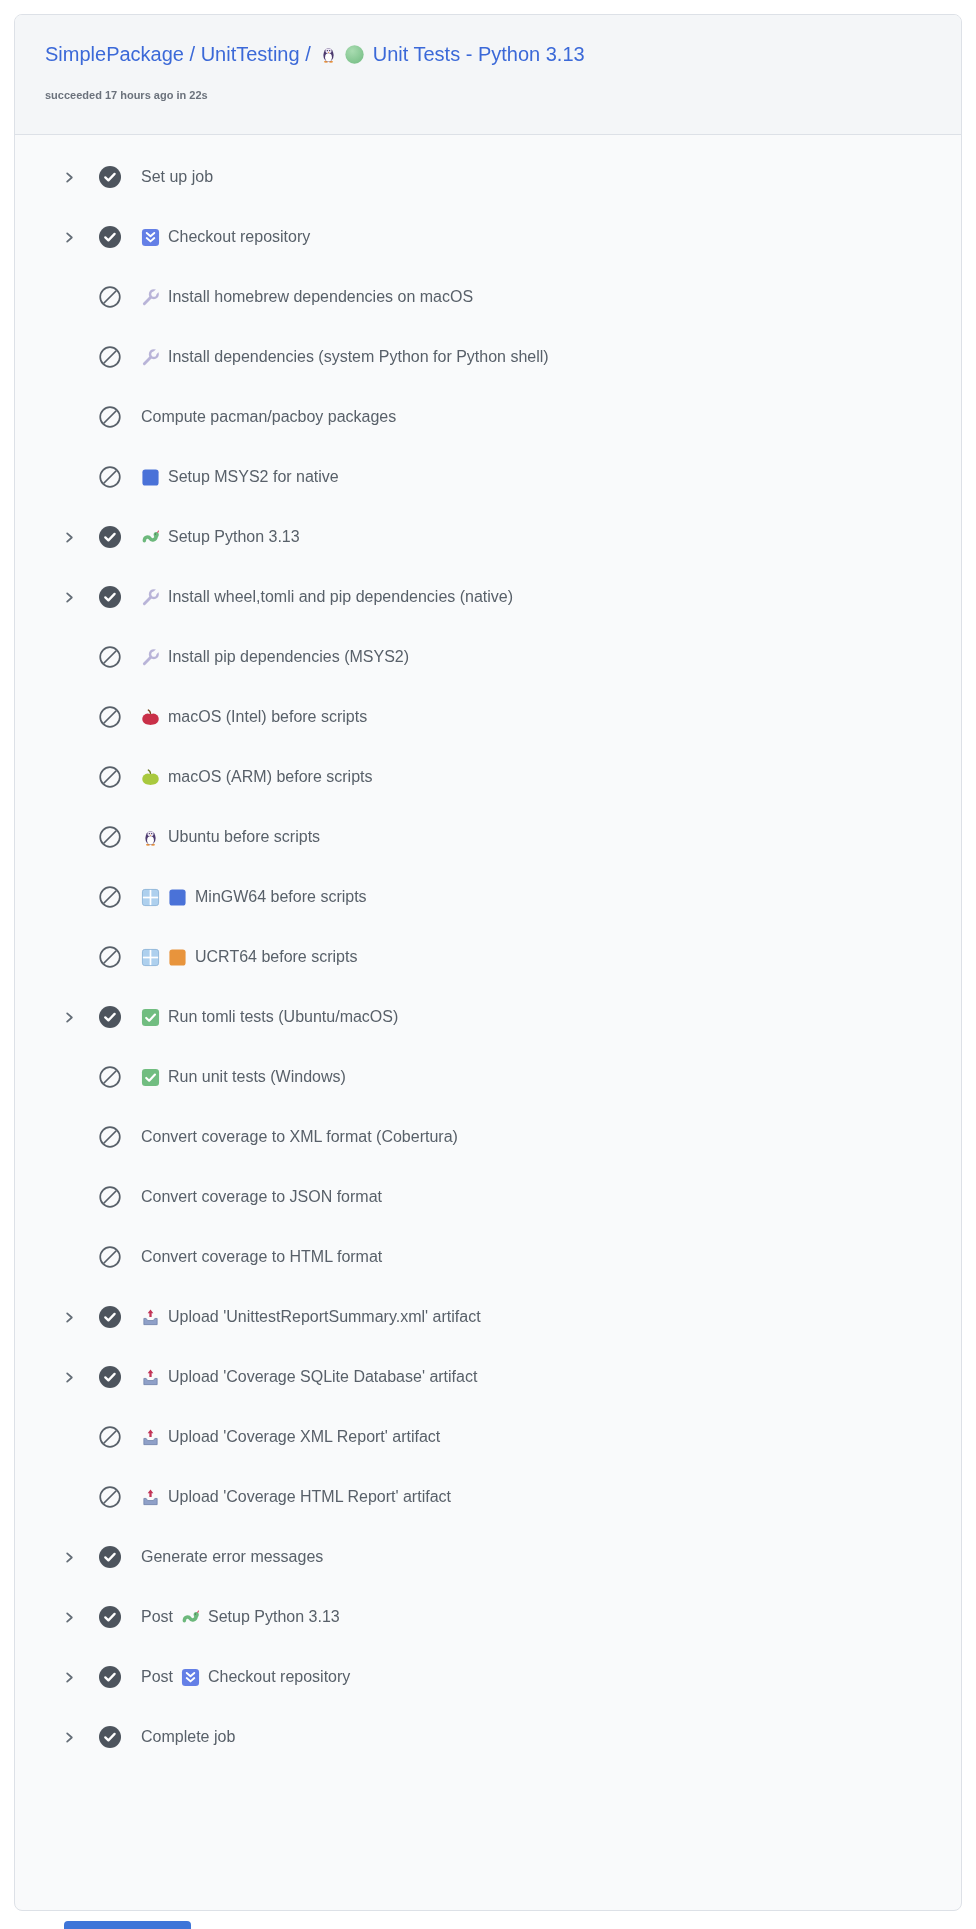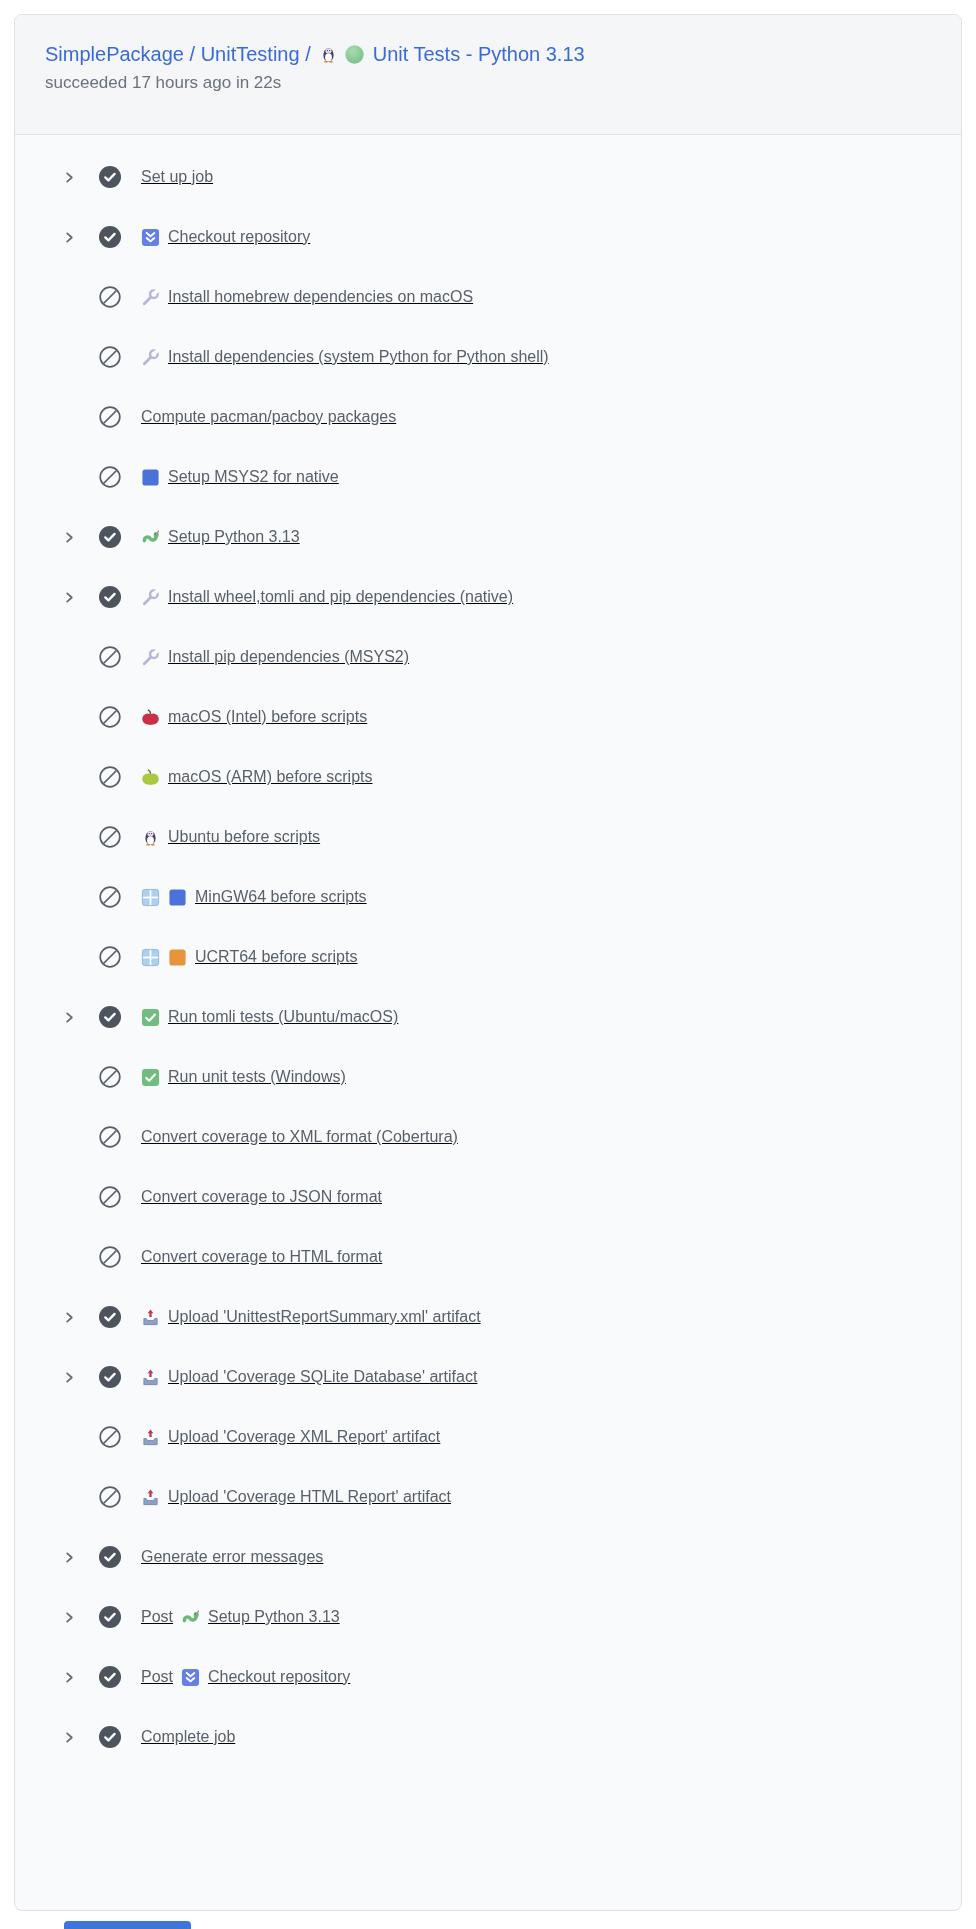--- a/index.html
+++ b/index.html
@@ -25,26 +25,26 @@
   }
   .title-row {
     display:flex; align-items:center; gap:8px;
     color:var(--link,#3b69d8);
     font-size:20px; font-weight:normal; line-height:26px;
     cursor:pointer; white-space:nowrap;
   }
   .title-icons { display:flex; align-items:center; gap:6px; }
   .title-icons .ico { display:flex; }
   .status-line {
-    margin-top:7px;
+    margin-top:19px;
     color:var(--muted,#6b727c);
-    font-size:17px; line-height:18px;
+    font-size:11px; line-height:18px;font-weight:bold;
   }
   .steps { padding:12px 0 0 46px; }
-  .row { height:60px; display:flex; align-items:center;text-decoration:underline; }
+  .row { height:60px; display:flex; align-items:center; }
   .chev { width:16px; height:16px; margin-right:22px; display:flex; align-items:center; justify-content:center; }
   .chev svg { display:block; }
   .status { width:22px; height:22px; margin-right:20px; display:flex; align-items:center; justify-content:center; }
   .label {
     display:flex; align-items:center; gap:8px;
     font-size:16px; color:var(--step-text,#586069); line-height:20px;
     white-space:nowrap;
   }
   .label .ico { display:flex; align-items:center; }
   .bottom-bar {

